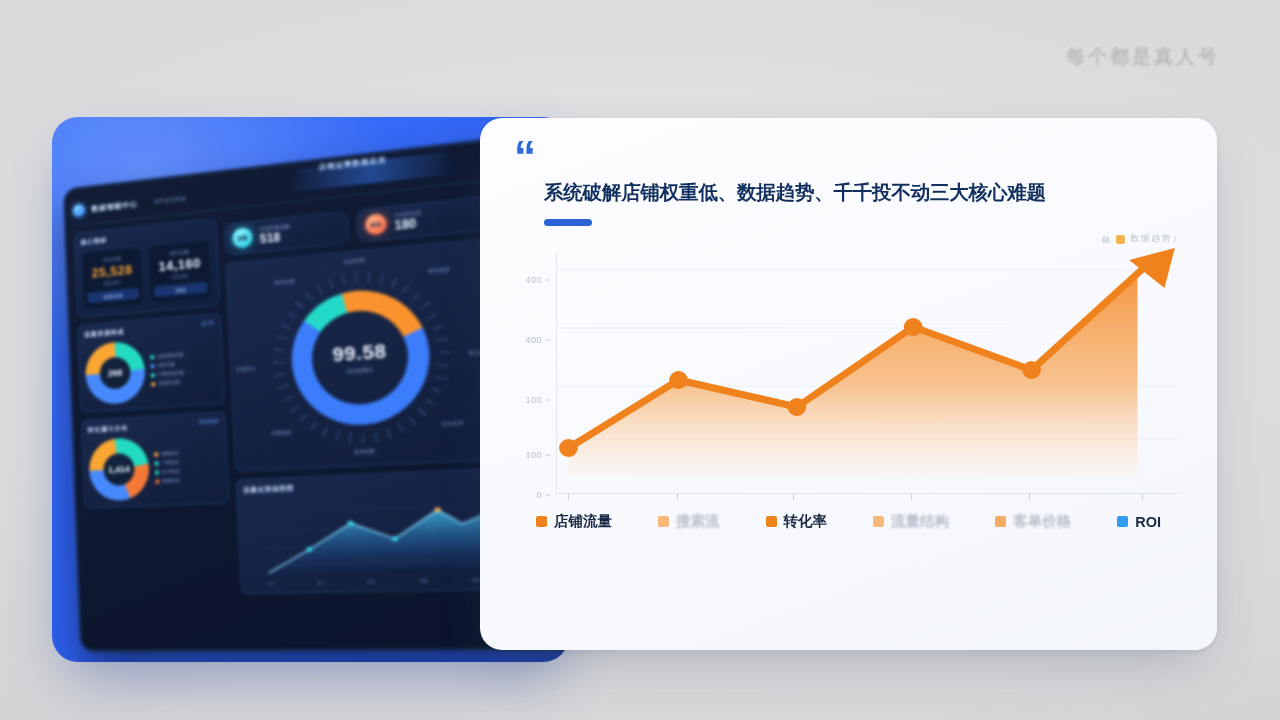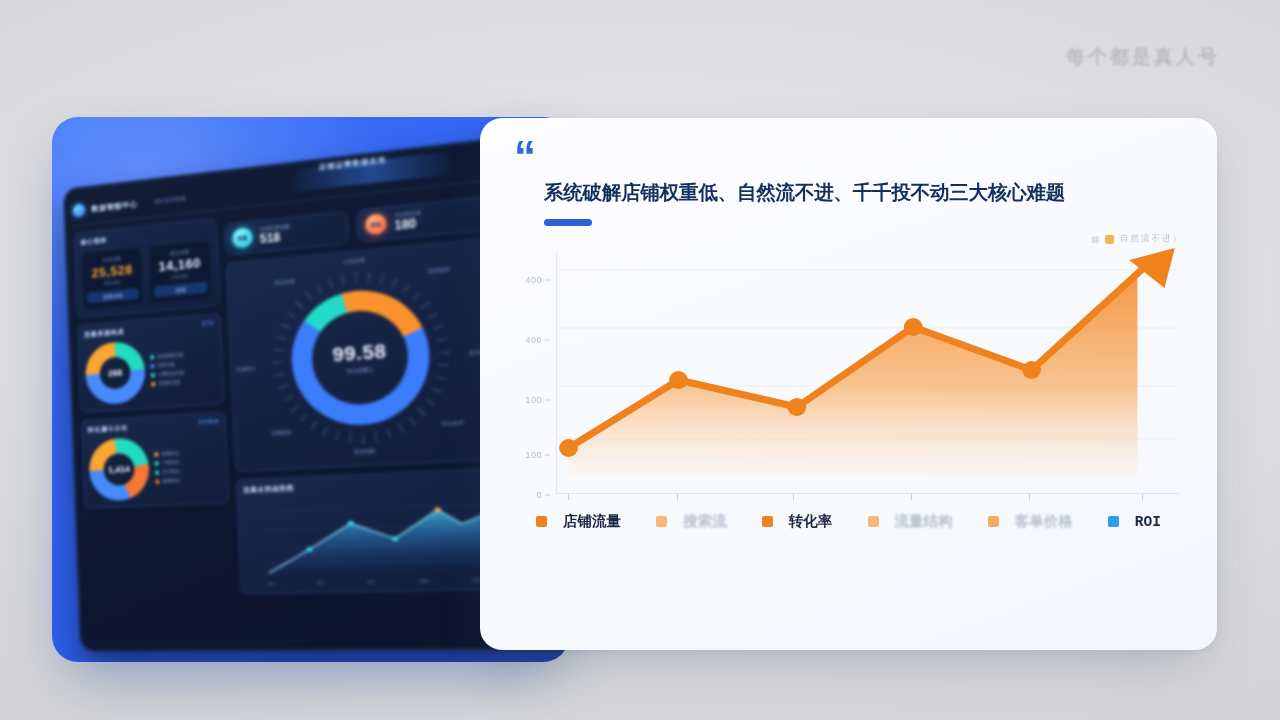--- a/index.html
+++ b/index.html
@@ -206,21 +206,21 @@
   .plotarea svg{position:absolute;inset:0;width:100%;height:100%;overflow:visible;}
   .xticks{position:absolute;left:42px;right:4px;bottom:10px;height:6px;}
   .xticks i{position:absolute;width:1px;height:6px;background:#c9d1de;}
   .axisline{position:absolute;left:42px;right:4px;bottom:16px;height:1px;background:#dfe4ec;}
   .yaxisline{position:absolute;left:42px;top:0;bottom:16px;width:1px;background:#e2e7ef;}
 
   .legend{
     display:flex;align-items:center;justify-content:space-between;
     padding:0 22px; margin-top:2px;
   }
-  .lg{display:flex;align-items:center;gap:16px;font-family:Liberation Mono, monospace;}
+  .lg{display:flex;align-items:center;gap:7px;}
   .lg i{width:11px;height:11px;border-radius:2px;display:block;}
   .lg span{font-size:14.5px;font-weight:700;color:#1b2a44;}
   .lg.dim i{opacity:.75;}
   .lg.dim span{color:#b9c1ce;font-weight:700;filter:blur(1.15px);}
 </style>
 </head>
 <body>
 
 <div class="watermark">每个都是真人号</div>
 
@@ -439,29 +439,29 @@
           </div>
         </div>
       </div>
     </div>
   </div>
 </div>
 
 <div class="white-card">
 
   <div class="quote">“</div>
-  <div class="h2">系统破解店铺权重低、自然流不进、千千投不动三大核心难题</div>
+  <div class="h2">系统破解店铺权重低、数据趋势、千千投不动三大核心难题</div>
   <div class="accent"></div>
 
   <div class="chart-block">
 
     <div class="chart-head">
       <span class="ci">▤</span>
       <span class="sw"></span>
-      <span class="lbl">自然流不进）</span>
+      <span class="lbl">数据趋势）</span>
     </div>
 
     <div class="plot">
       <div class="ylabs">
         <span style="top:8%">400</span>
         <div class="ytick" style="top:8%"></div>
         <span style="top:32%">400</span>
         <div class="ytick" style="top:32%"></div>
         <span style="top:56%">100</span>
         <div class="ytick" style="top:56%"></div>

